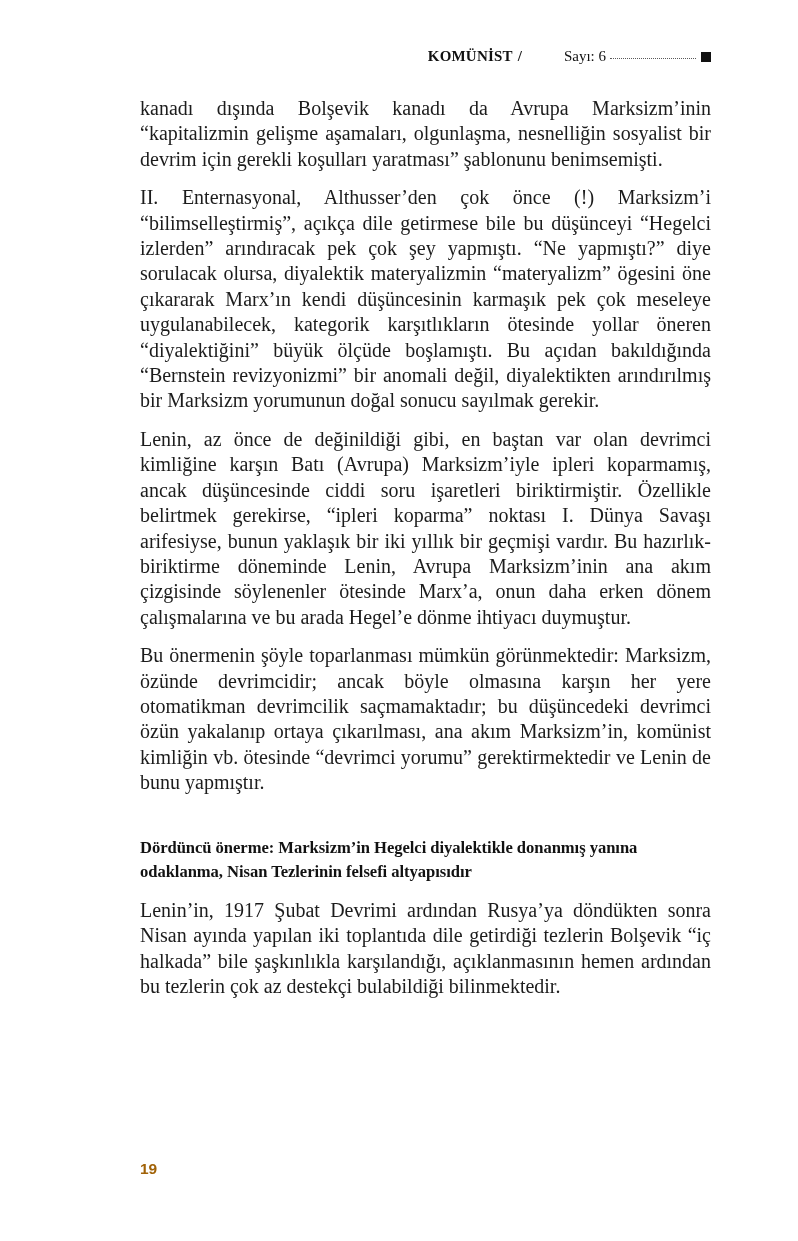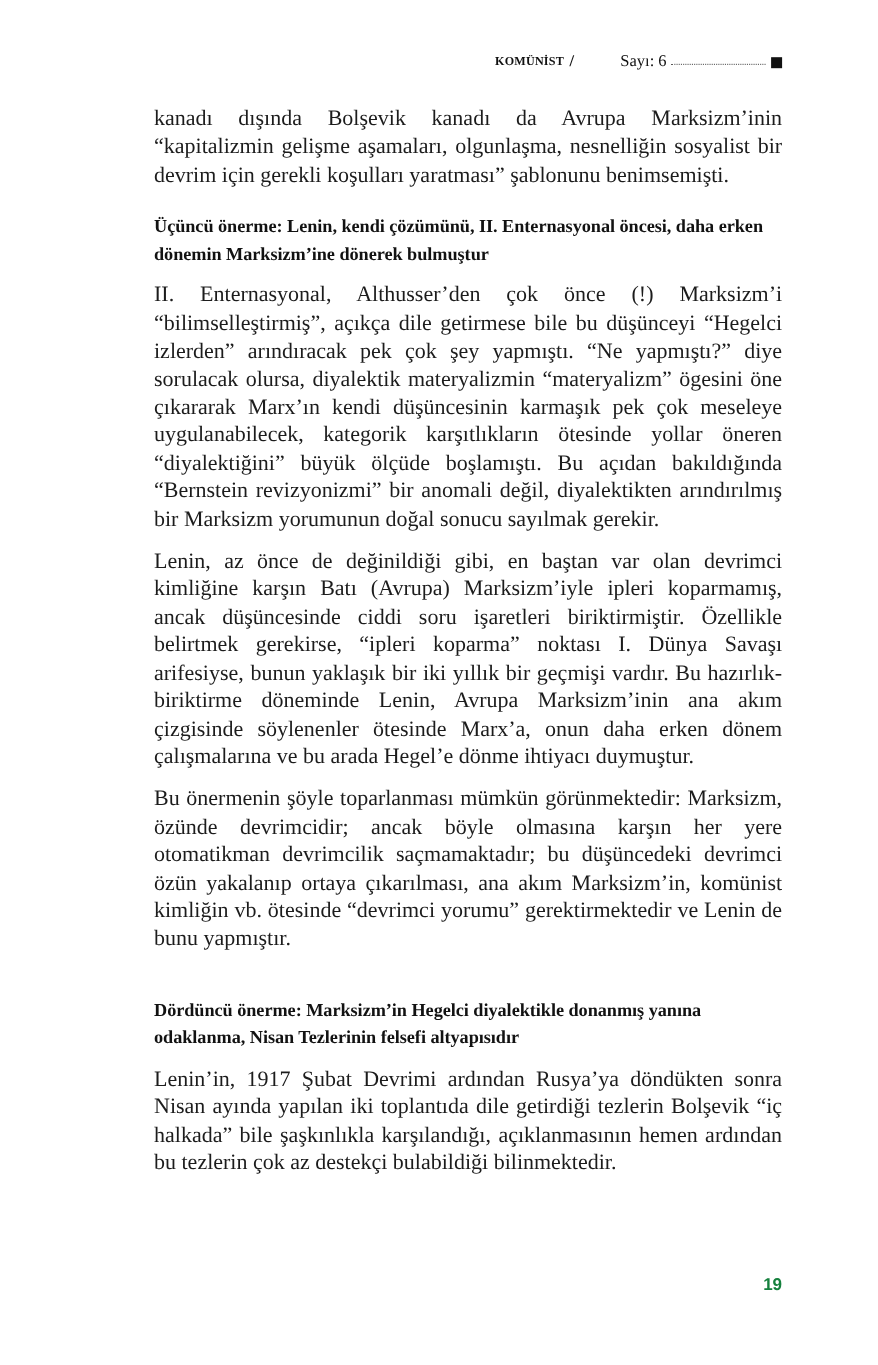--- a/index.html
+++ b/index.html
@@ -31,21 +31,21 @@
     right: 87px;
     height: 24px;
     display: flex;
     align-items: center;
     justify-content: flex-end;
     gap: 0px;
   }
   .hdr-journal {
     font-family: "Liberation Serif", "DejaVu Serif", serif;
     font-weight: bold;
-    font-size: 11px;
+    font-size: 15px;
     letter-spacing: 0.2px;
     color: #111111;
     white-space: nowrap;
   }
   .hdr-sep {
     font-family: "Liberation Serif", "DejaVu Serif", serif;
     font-weight: bold;
     font-size: 15px;
     color: #111111;
     padding: 0 4px 0 5px;
@@ -106,46 +106,44 @@
   h2.section-heading.tight {
     margin-top: 40px;
   }
 
   
   .page-number {
     position: absolute;
     left: 140px;
     right: 87px;
     top: 1160px;
-    text-align: right;
     font-family: "Liberation Sans", "DejaVu Sans", sans-serif;
     font-weight: bold;
     font-size: 15.5px;
-    color: #15803d;
+    color: #a16207;
   }
 </style>
 </head>
 <body>
 
 <div class="page">
 
   <div class="running-header">
     <span class="hdr-journal">KOMÜNİST</span>
     <span class="hdr-sep">/</span>
     <span class="hdr-issue">Sayı: 6</span>
     <span class="hdr-dots"></span>
     <span class="hdr-square"></span>
   </div>
 
   <div class="content">
 
     <p class="body-par">kanadı dışında Bolşevik kanadı da Avrupa Marksizm’inin “kapitalizmin gelişme aşamaları, olgunlaşma, nesnelliğin sosyalist bir devrim için gerekli koşulları yaratması” şablonunu benimsemişti.</p>
 
 
-    <h2 class="section-heading">Üçüncü önerme: Lenin, kendi çözümünü, II. Enternasyonal öncesi, daha erken dönemin Marksizm’ine dönerek bulmuştur</h2>
 
     <p class="body-par">II. Enternasyonal, Althusser’den çok önce (!) Marksizm’i “bilimselleştirmiş”, açıkça dile getirmese bile bu düşünceyi “Hegelci izlerden” arındıracak pek çok şey yapmıştı. “Ne yapmıştı?” diye sorulacak olursa, diyalektik materyalizmin “materyalizm” ögesini öne çıkararak Marx’ın kendi düşüncesinin karmaşık pek çok meseleye uygulanabilecek, kategorik karşıtlıkların ötesinde yollar öneren “diyalektiğini” büyük ölçüde boşlamıştı. Bu açıdan bakıldığında “Bernstein revizyonizmi” bir anomali değil, diyalektikten arındırılmış bir Marksizm yorumunun doğal sonucu sayılmak gerekir.</p>
 
     <p class="body-par">Lenin, az önce de değinildiği gibi, en baştan var olan devrimci kimliğine karşın Batı (Avrupa) Marksizm’iyle ipleri koparmamış, ancak düşüncesinde ciddi soru işaretleri biriktirmiştir. Özellikle belirtmek gerekirse, “ipleri koparma” noktası I. Dünya Savaşı arifesiyse, bunun yaklaşık bir iki yıllık bir geçmişi vardır. Bu hazırlık-biriktirme döneminde Lenin, Avrupa Marksizm’inin ana akım çizgisinde söylenenler ötesinde Marx’a, onun daha erken dönem çalışmalarına ve bu arada Hegel’e dönme ihtiyacı duymuştur.</p>
 
     <p class="body-par">Bu önermenin şöyle toparlanması mümkün görünmektedir: Marksizm, özünde devrimcidir; ancak böyle olmasına karşın her yere otomatikman devrimcilik saçmamaktadır; bu düşüncedeki devrimci özün yakalanıp ortaya çıkarılması, ana akım Marksizm’in, komünist kimliğin vb. ötesinde “devrimci yorumu” gerektirmektedir ve Lenin de bunu yapmıştır.</p>
 
     <h2 class="section-heading tight">Dördüncü önerme: Marksizm’in Hegelci diyalektikle donanmış yanına odaklanma, Nisan Tezlerinin felsefi altyapısıdır</h2>
 
     <p class="body-par">Lenin’in, 1917 Şubat Devrimi ardından Rusya’ya döndükten sonra Nisan ayında yapılan iki toplantıda dile getirdiği tezlerin Bolşevik “iç halkada” bile şaşkınlıkla karşılandığı, açıklanmasının hemen ardından bu tezlerin çok az destekçi bulabildiği bilinmektedir.</p>

